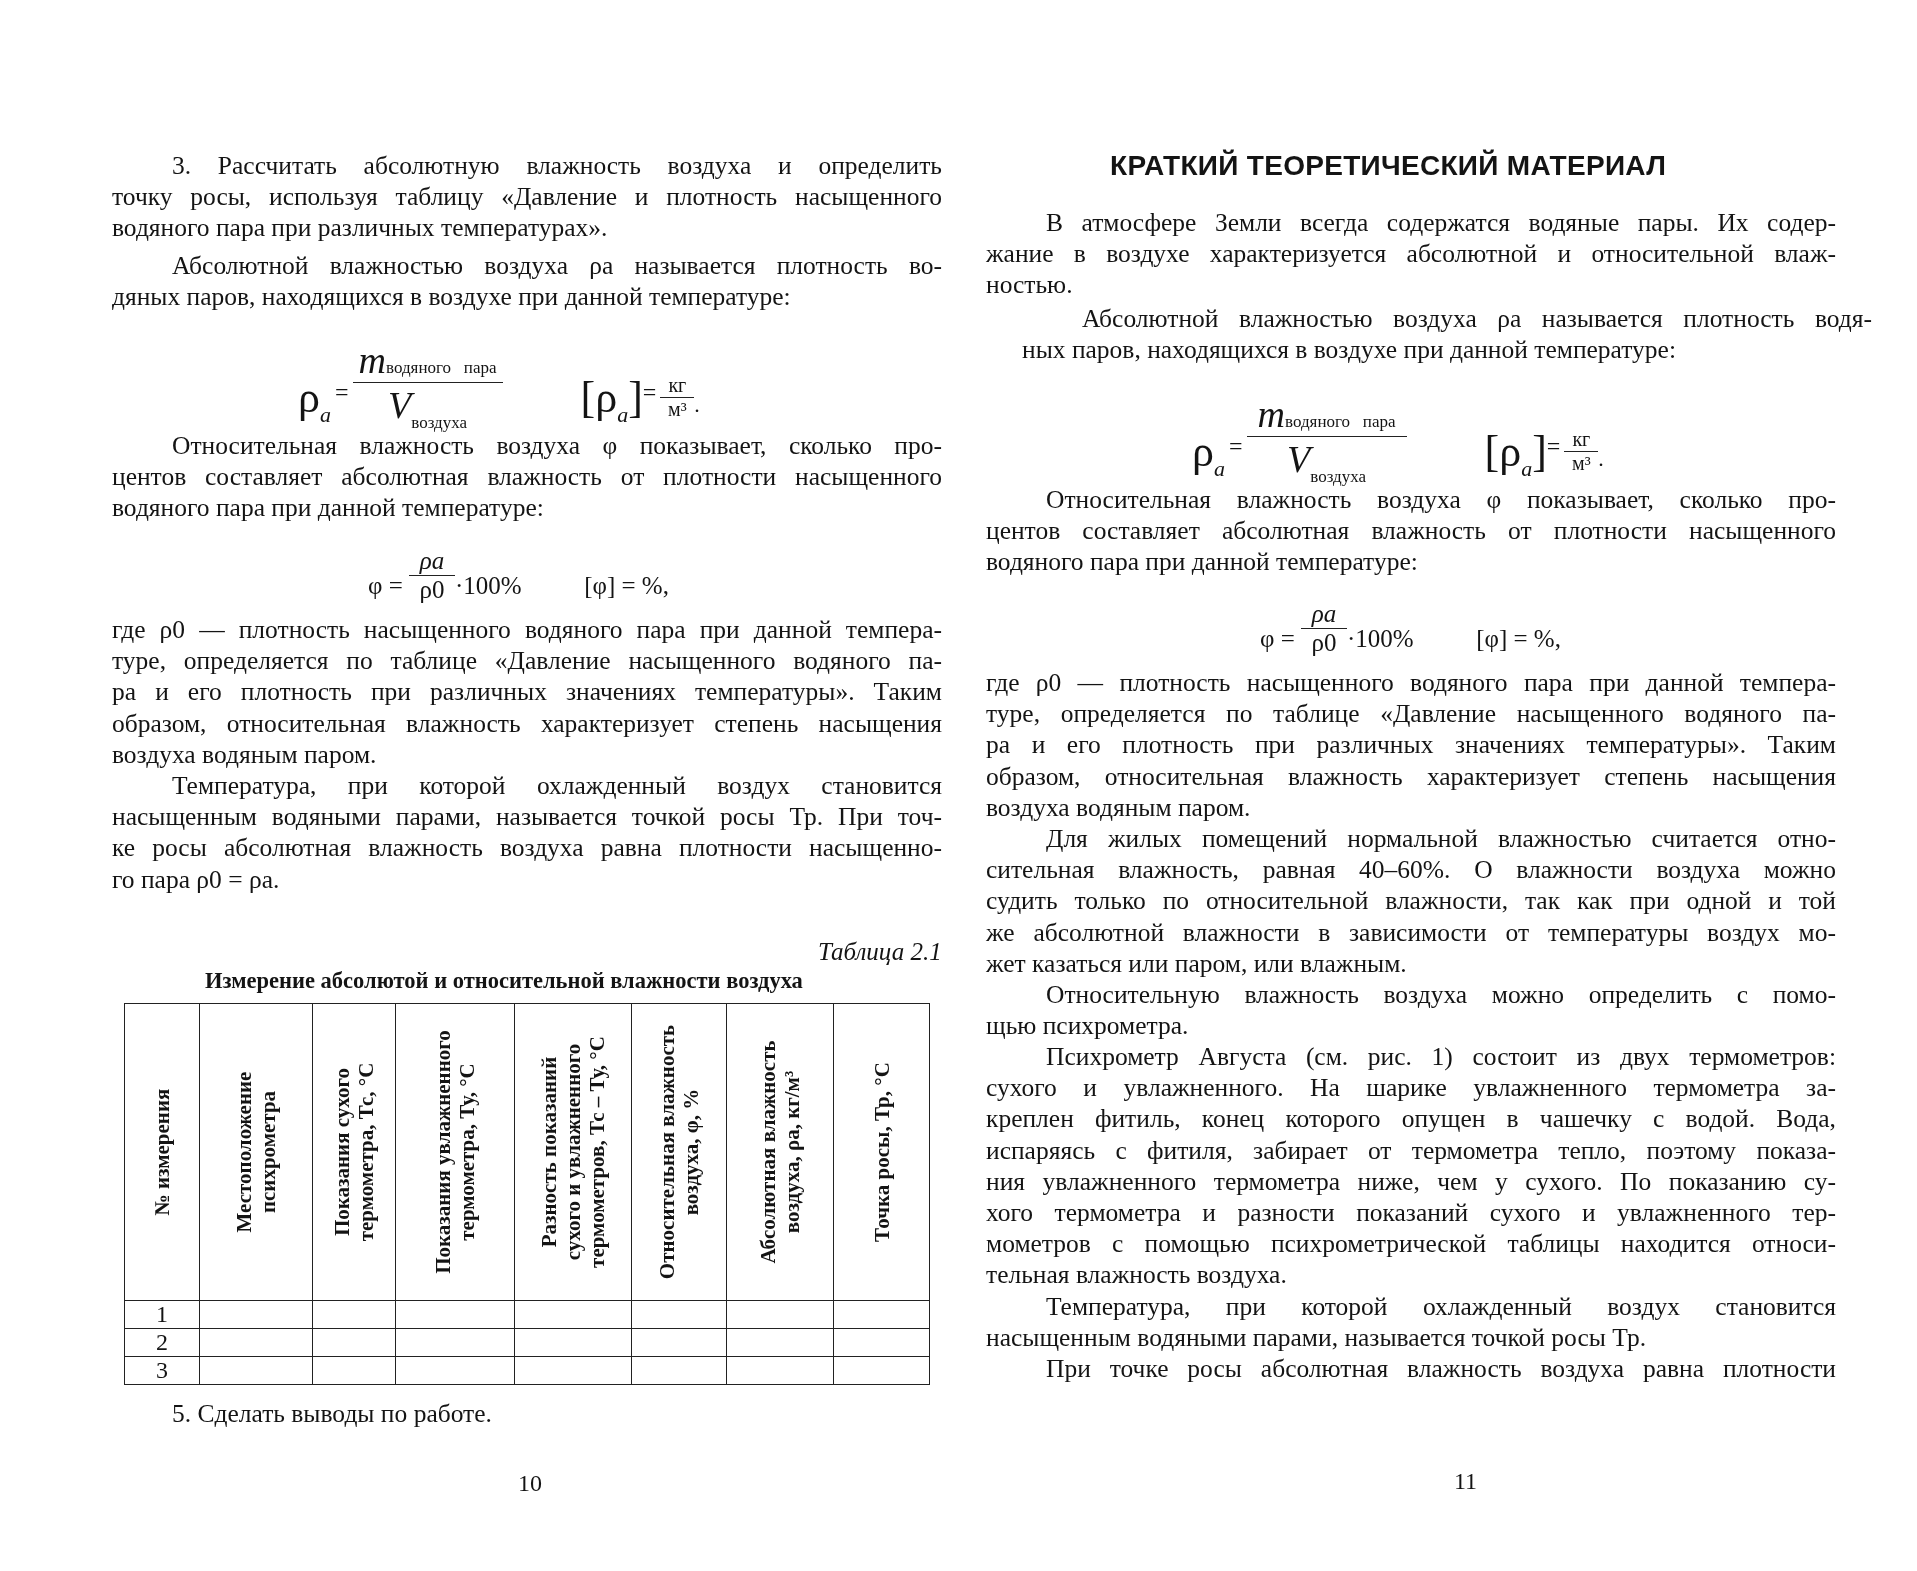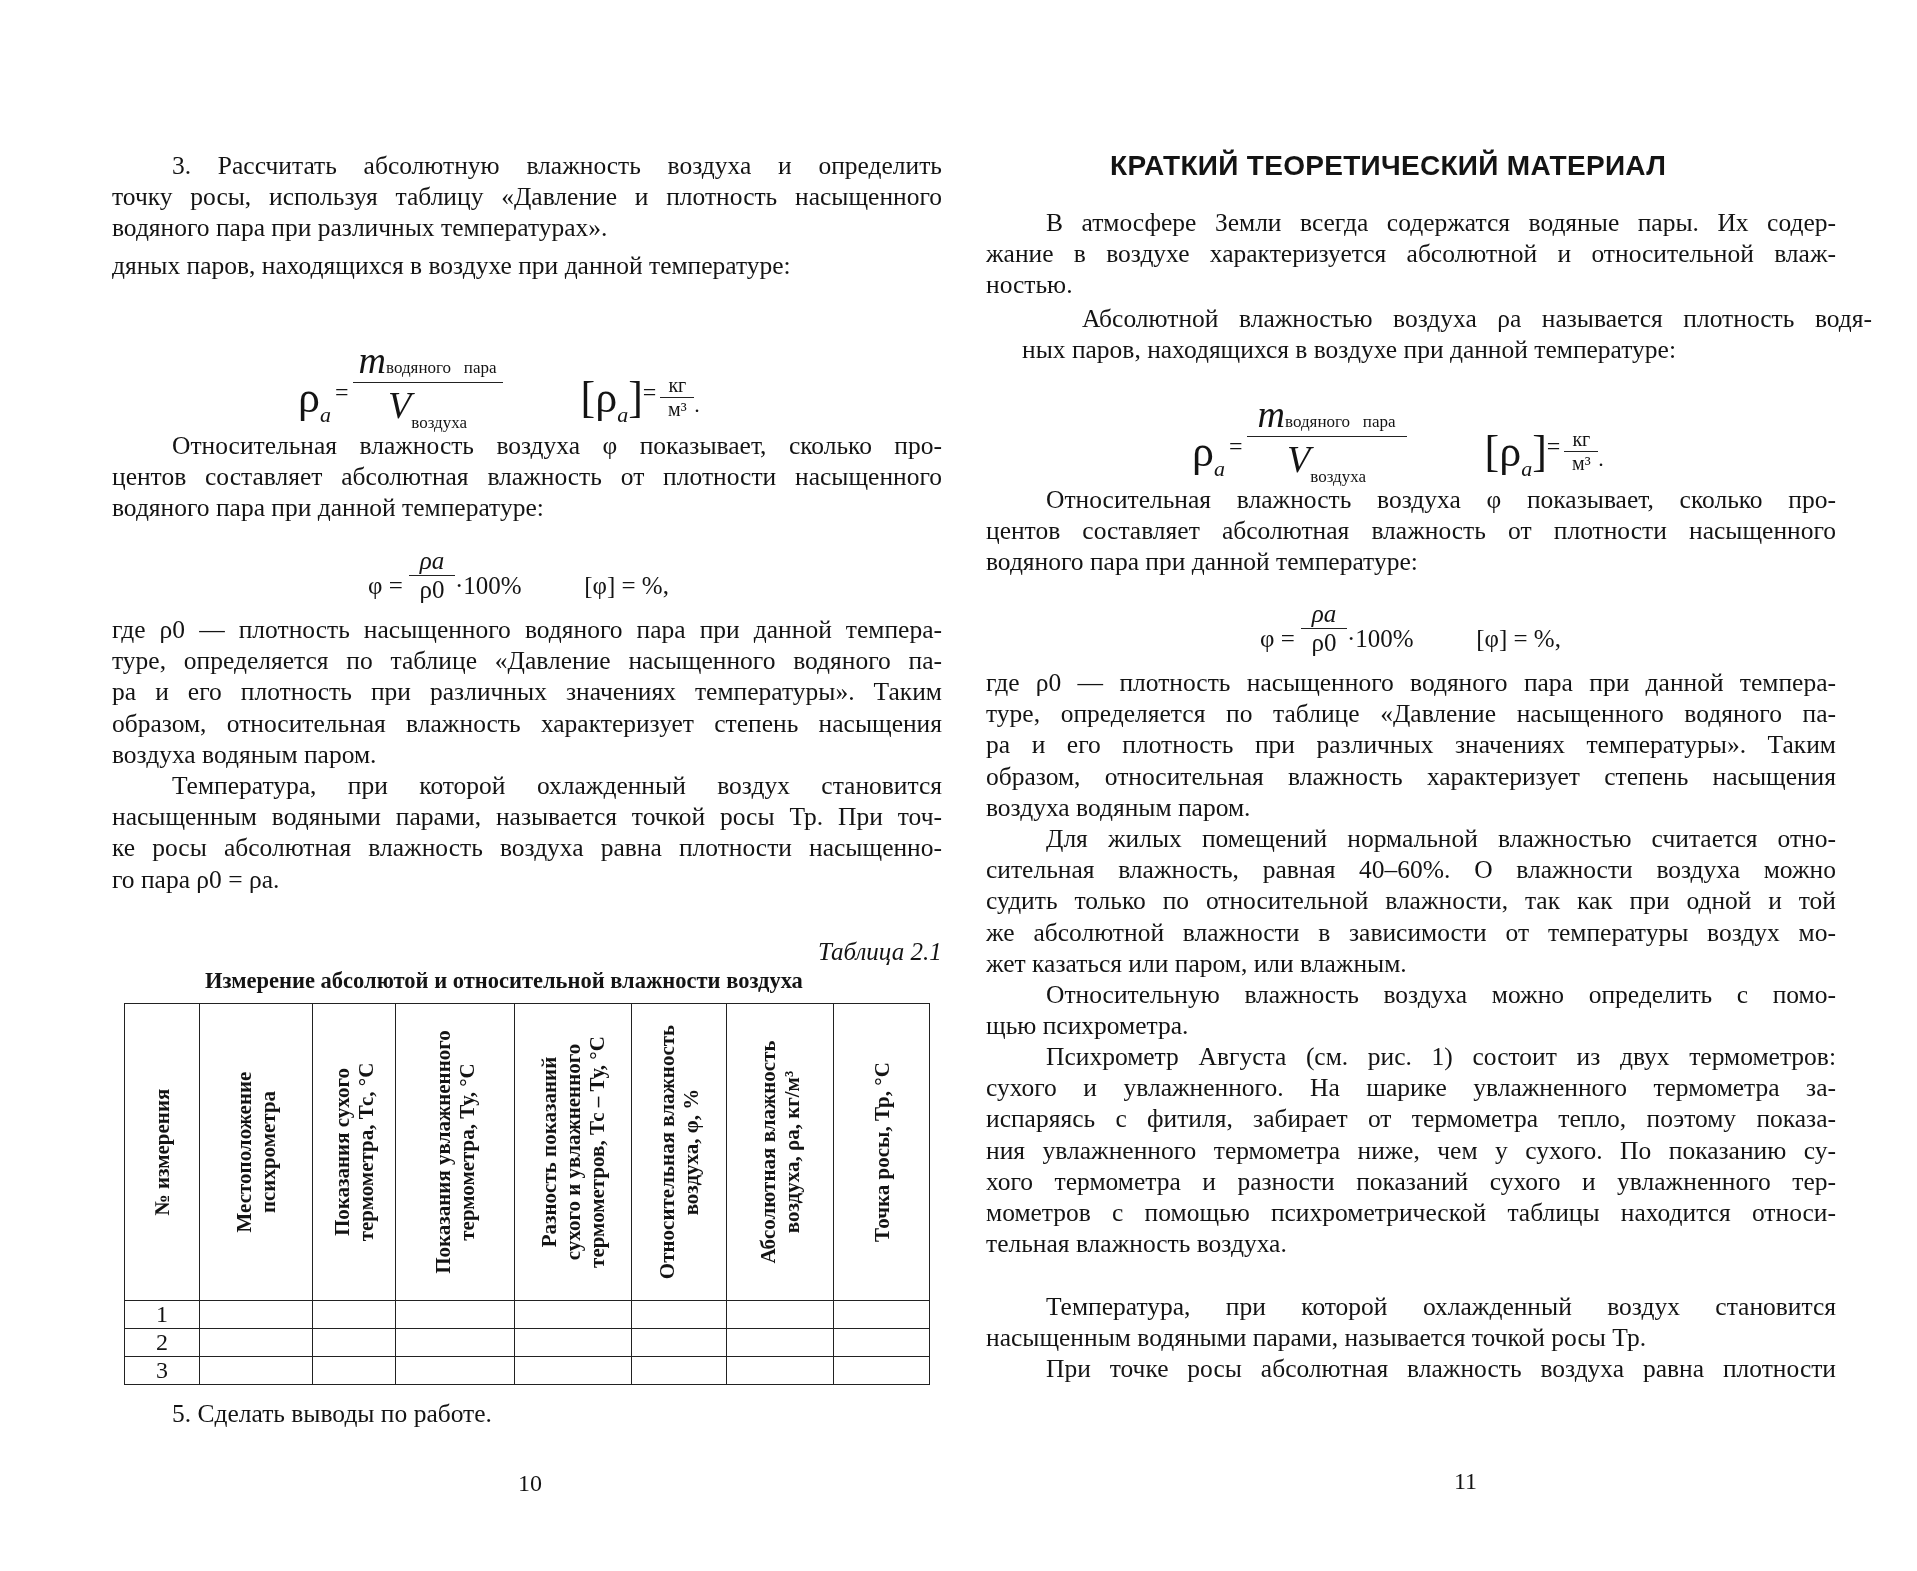--- a/index.html
+++ b/index.html
@@ -40,20 +40,21 @@
 
 <div class="page page-left">
 
   <div class="p" style="left:112px; top:150px; width:830px;">
     <span class="line" style="padding-left:60px;">3. Рассчитать абсолютную влажность воздуха и определить</span>
     <span class="line">точку росы, используя таблицу «Давление и плотность насыщенного</span>
     <span class="line last">водяного пара при различных температурах».</span>
   </div>
 
   <div class="p" style="left:112px; top:250px; width:830px;">
+    <span class="line" style="padding-left:60px;">Абсолютной влажностью воздуха ρа называется плотность во-</span>
     <span class="line last">дяных паров, находящихся в воздухе при данной температуре:</span>
   </div>
 
   <div class="formula" style="left:298px; top:338px;">
     <span class="rho-big">ρ</span><span class="ital" style="font-size:22px; vertical-align:-10px;">a</span>
     <span style="font-size:24px; vertical-align:12px;">=</span>
     <span class="frac" style="width:150px; vertical-align:-6px;">
       <span class="num"><span class="ital" style="font-size:38px;">m</span><span style="font-size:17px; white-space:pre;">водяного   пара</span></span>
       <span class="bar"></span>
       <span class="den"><span class="ital" style="font-size:38px;">V</span><span style="font-size:17px; vertical-align:-10px;">воздуха</span></span>
@@ -262,20 +263,21 @@
   </div>
 
   <div class="p" style="left:28px; top:979px; width:850px;">
     <span class="line" style="padding-left:60px;">Относительную влажность воздуха можно определить с помо-</span>
     <span class="line last">щью психрометра.</span>
   </div>
 
   <div class="p" style="left:28px; top:1041px; width:850px;">
     <span class="line" style="padding-left:60px;">Психрометр Августа (см. рис. 1) состоит из двух термометров:</span>
     <span class="line">сухого и увлажненного. На шарике увлажненного термометра за-</span>
+    <span class="line">креплен фитиль, конец которого опущен в чашечку с водой. Вода,</span>
     <span class="line">испаряясь с фитиля, забирает от термометра тепло, поэтому показа-</span>
     <span class="line">ния увлажненного термометра ниже, чем у сухого. По показанию су-</span>
     <span class="line">хого термометра и разности показаний сухого и увлажненного тер-</span>
     <span class="line">мометров с помощью психрометрической таблицы находится относи-</span>
     <span class="line last">тельная влажность воздуха.</span>
   </div>
 
   <div class="p" style="left:28px; top:1291px; width:850px;">
     <span class="line" style="padding-left:60px;">Температура, при которой охлажденный воздух становится</span>
     <span class="line last">насыщенным водяными парами, называется точкой росы Тр.</span>

